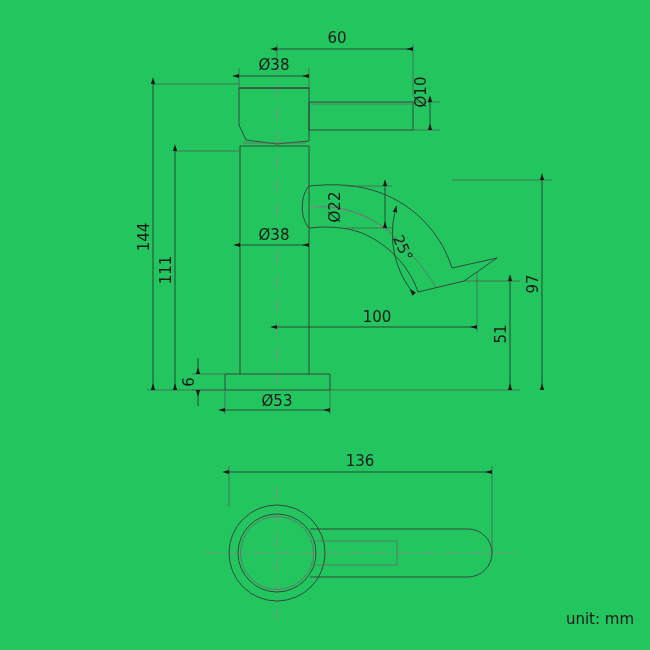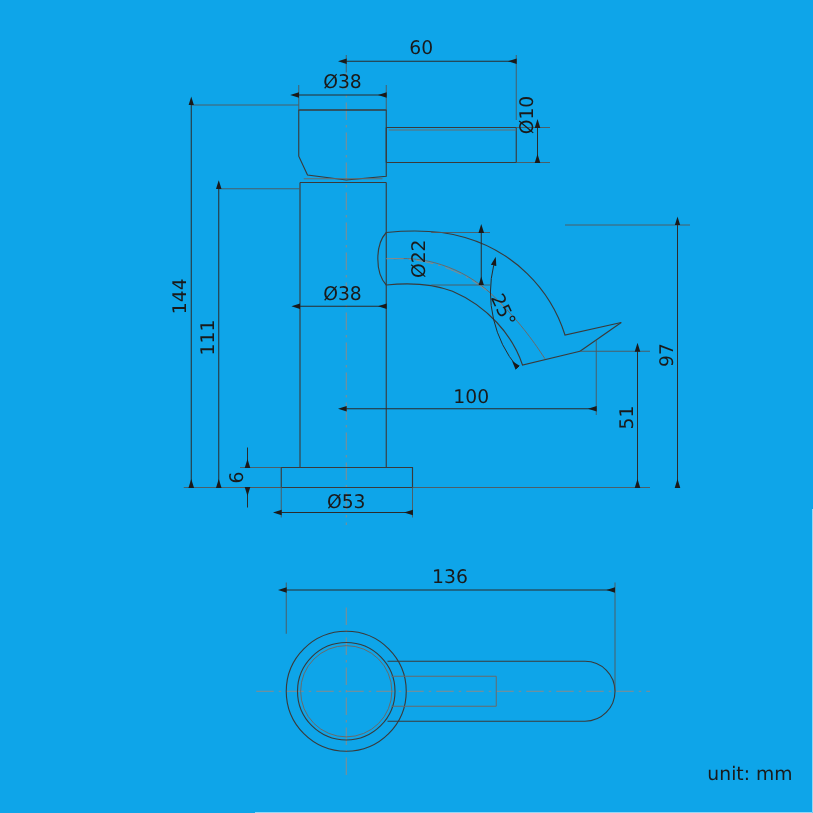--- a/index.html
+++ b/index.html
@@ -4,21 +4,21 @@
 <style>
   html, body {
     margin: 0;
     padding: 0;
     background: #ffffff;
   }
   #page {
     position: relative;
     width: 650px;
     height: 650px;
-    background: #0ea5e9;
+    background: #22c55e;
     font-family: "DejaVu Sans", "Liberation Sans", sans-serif;
     overflow: hidden;
   }
   #drawing {
     position: absolute;
     left: 0;
     top: 0;
     width: 650px;
     height: 650px;
   }

